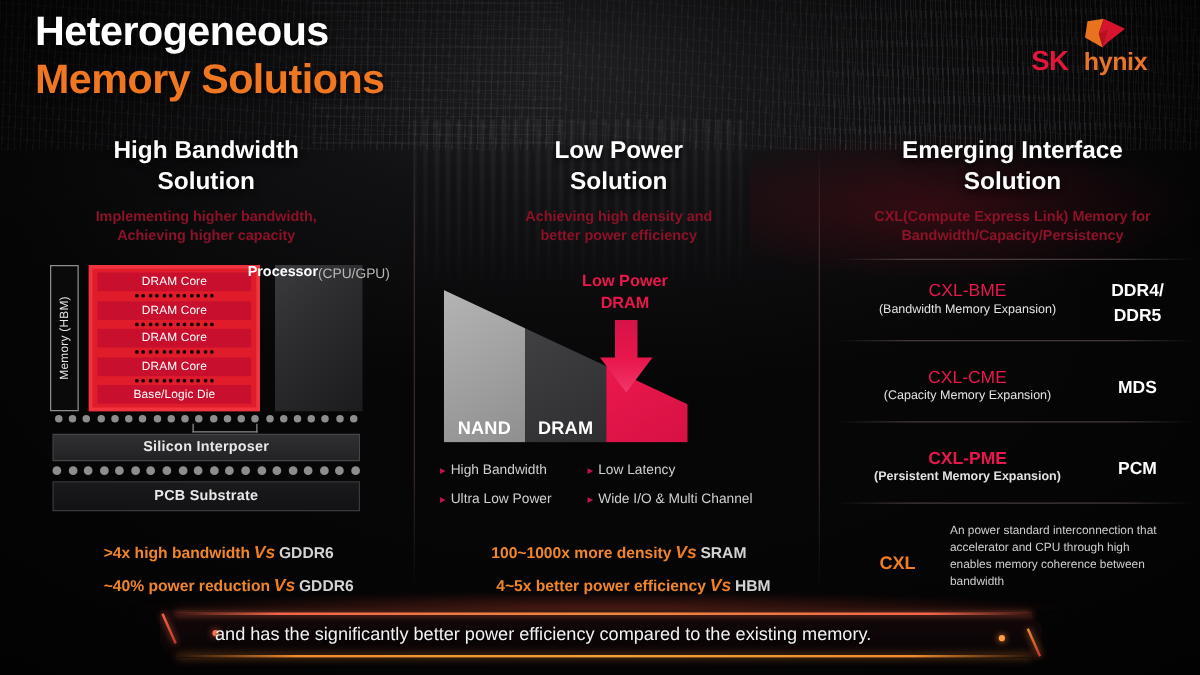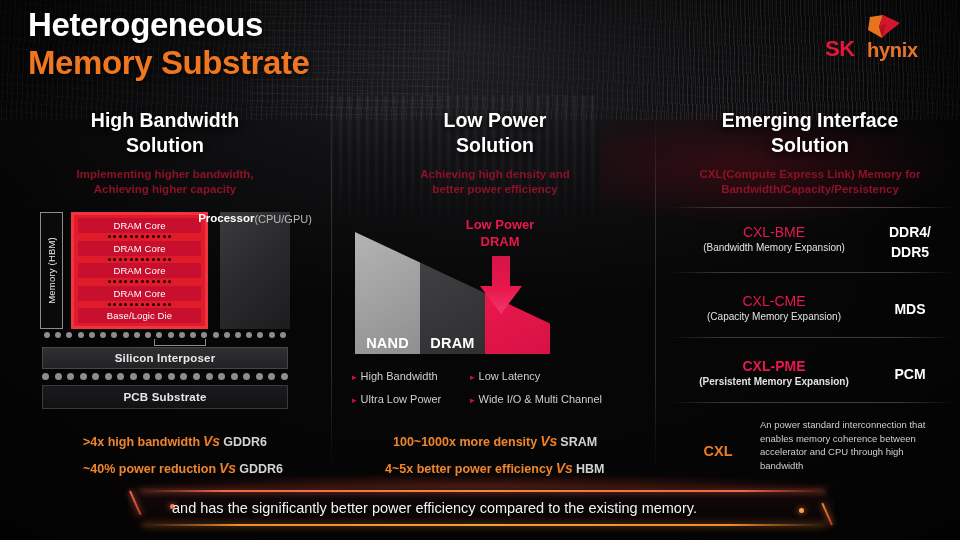--- a/index.html
+++ b/index.html
@@ -220,21 +220,21 @@
   <div class="bg-base"></div>
   <div class="bg-strips"></div>
   <div class="bg-chip"></div>
   <div class="bg-strips2"></div>
   <div class="bg-blur-col"></div>
   <div class="bg-redglow"></div>
   <div class="bg-vig"></div>
 
   <div class="title-wrap">
     <div class="title-1">Heterogeneous</div>
-    <div class="title-2">Memory Substrate</div>
+    <div class="title-2">Memory Solutions</div>
   </div>
 
   <div class="logo">
     <div class="logo-mark">
       <svg viewBox="0 0 40 26" width="40" height="26">
         <path d="M4 3 L17 1 L13 13 L20 10 L16 24 L2 16 Z" fill="#e8731f"></path>
         <path d="M17 1 L34 9 L20 20 L16 24 L20 10 L13 13 Z" fill="#d6142e"></path>
         <path d="M13 13 L20 10 L16 24 Z" fill="#b5101f"></path>
       </svg>
     </div>
@@ -448,21 +448,21 @@
     <div class="feat" style="left:22px; top:285px;">
       <span class="b">▸</span><span>Ultra Low Power</span>
     </div>
     <div class="feat" style="left:140px; top:285px;">
       <span class="b">▸</span><span>Wide I/O &amp; Multi Channel</span>
     </div>
 
     <div class="vs-line" style="left:22px; top:325px;">
       <span>100~1000x more density</span><span class="vs">Vs</span><span class="tgt">SRAM</span>
     </div>
-    <div class="vs-line" style="left:14px; top:352px;">
+    <div class="vs-line" style="left:26px; top:352px;">
       <span>4~5x better power efficiency</span><span class="vs">Vs</span><span class="tgt">HBM</span>
     </div>
   </div>
 
   <div class="col" id="col3">
     <div class="col-h">
       <div>Emerging Interface</div>
       <div>Solution</div>
     </div>
     <div class="col-sub">
@@ -505,22 +505,22 @@
         <div>PCM</div>
       </div>
     </div>
 
     <div class="cxl-row" style="top:310px; display:flex; align-items:flex-start;">
       <div style="width:84px; padding-top:24px; text-align:center;">
         <span class="cxl-orange">CXL</span>
       </div>
       <div class="cxl-desc" style="width:188px;">
         <div>An power standard interconnection that</div>
+        <div>accelerator and CPU through high</div>
         <div>enables memory coherence between</div>
-        <div>accelerator and CPU through high</div>
         <div>bandwidth</div>
       </div>
     </div>
   </div>
 
   <div class="cap-glowband"></div>
   <div class="caption">
     <div class="cap-inner"></div>
     <div class="cap-top"></div>
     <div class="cap-bot"></div>

